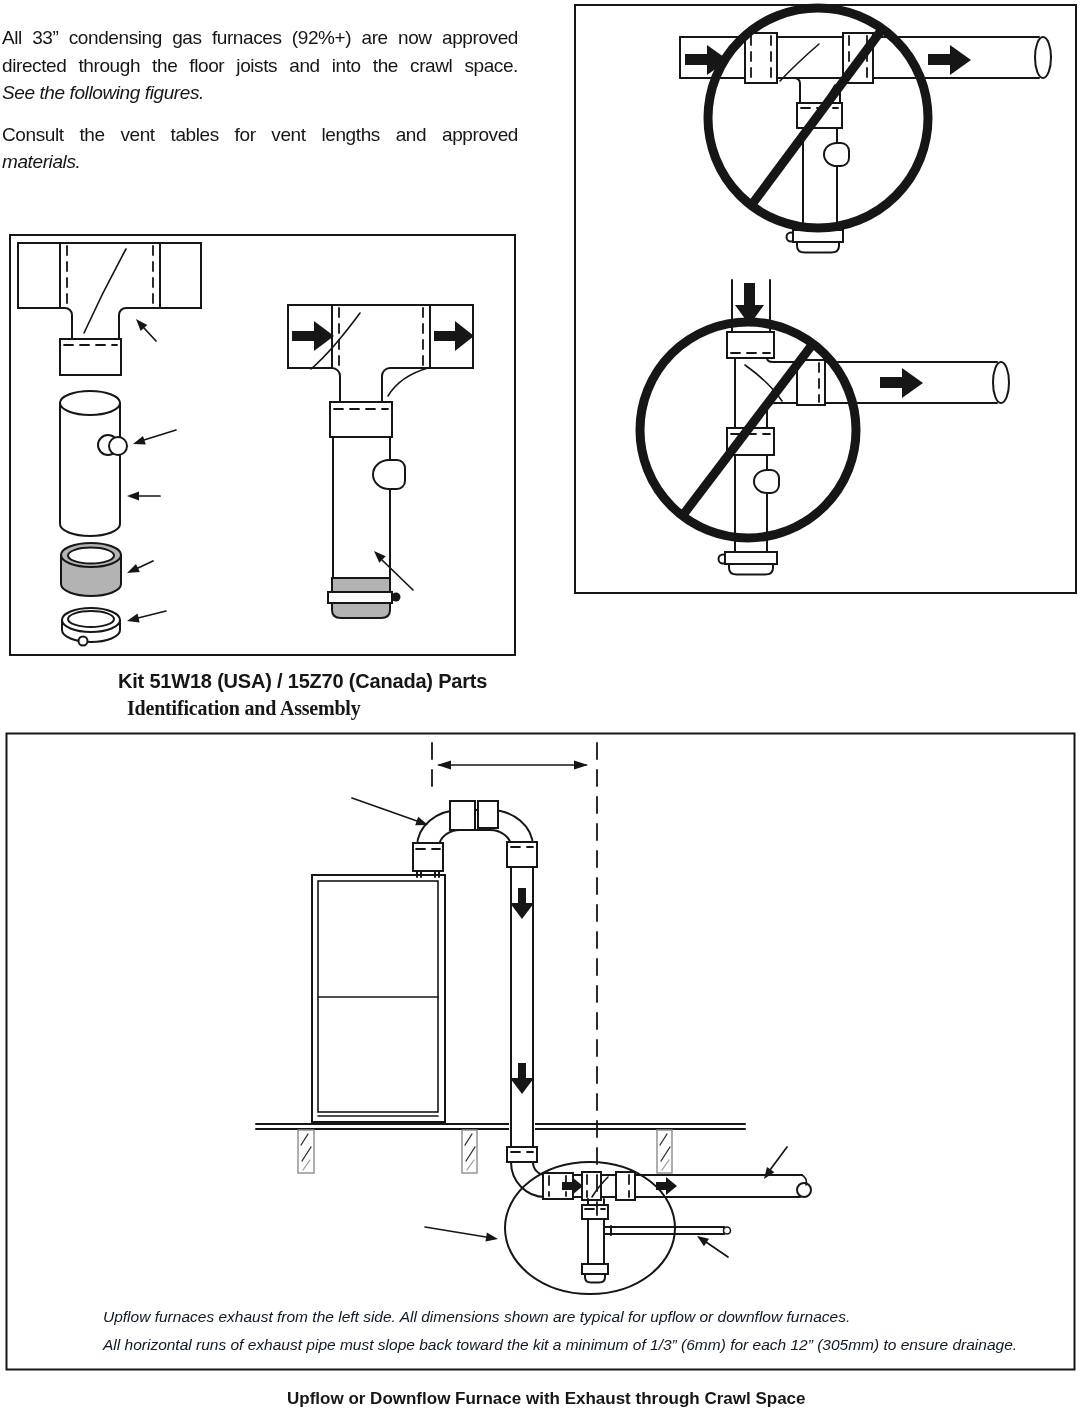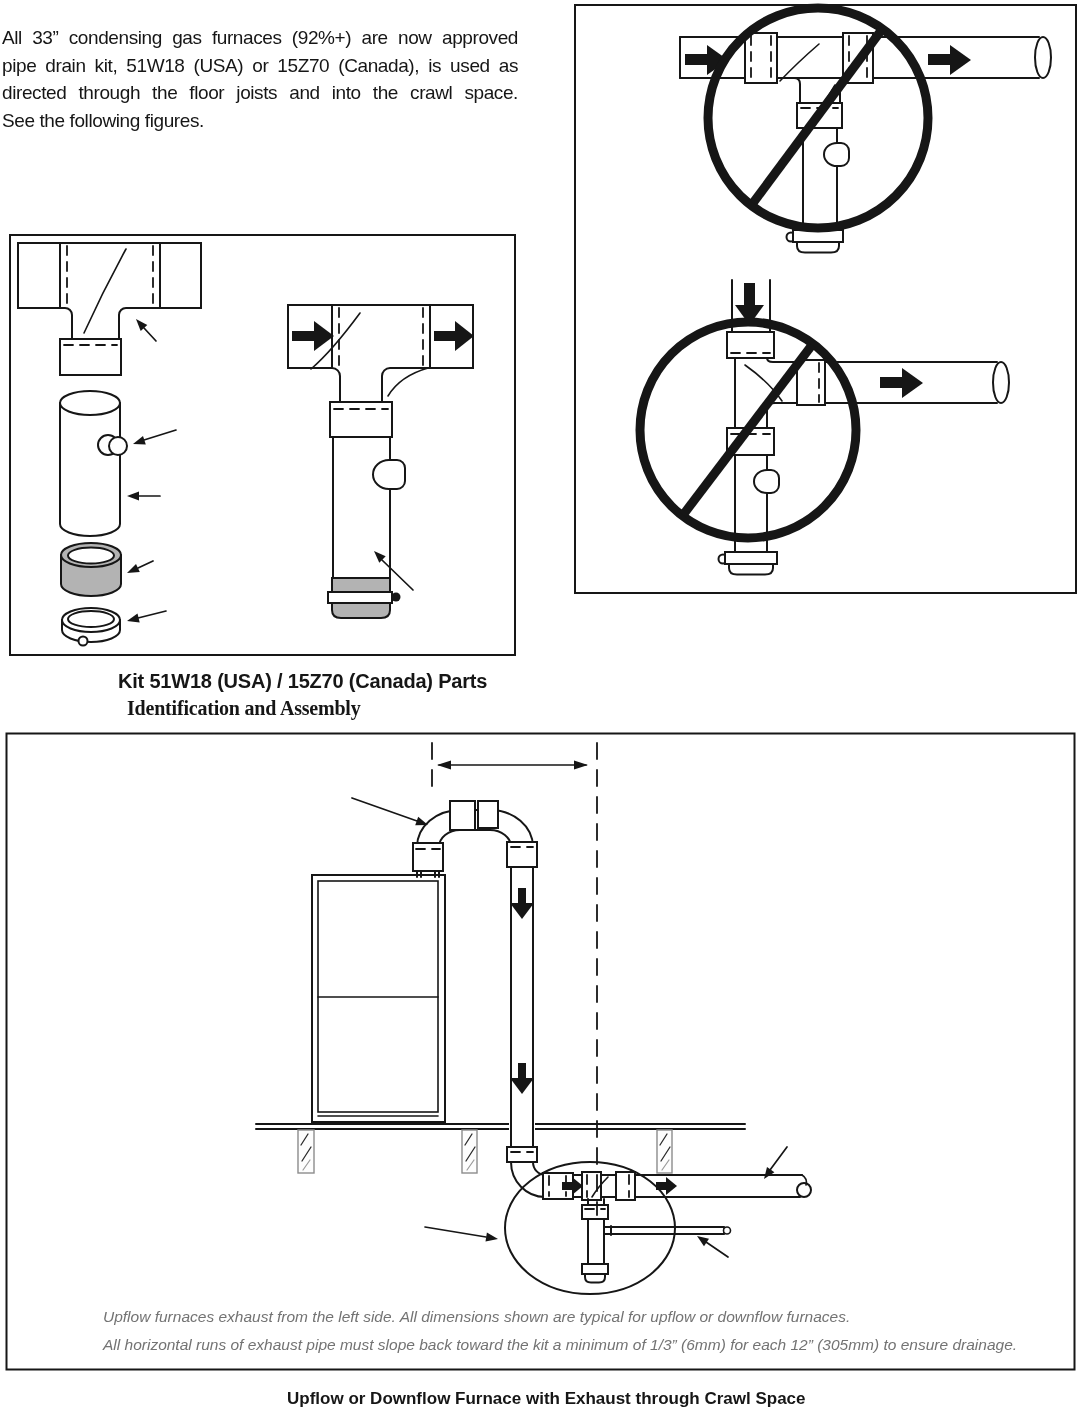--- a/index.html
+++ b/index.html
@@ -1,26 +1,26 @@
 <!DOCTYPE html>
 <html><head>
 <meta charset="utf-8">
 <style>
   html,body{margin:0;padding:0;background:#fff;}
   .page{position:relative;width:1081px;height:1413px;background:#fff;overflow:hidden;
         font-family:"Liberation Sans","DejaVu Sans",sans-serif;color:#161616;padding-left:28px;}
   .body-text{position:absolute;left:2px;top:24px;width:516px;font-size:19px;
              line-height:27.5px;letter-spacing:-0.4px;color:#161616;}
   .jl{text-align:justify;text-align-last:justify;}
-  .jend{text-align:left;}
+  .jend{text-align:left;font-style:italic;}
   .para2{margin-top:14px;}
   .kcap{position:absolute;font-weight:bold;font-size:20px;letter-spacing:-0.2px;white-space:nowrap;}
   .kcap1{left:118px;top:670px;text-align:right;}
   .kcap2{left:127px;top:697px;font-family:Liberation Serif, serif;}
-  .note{position:absolute;font-style:italic;font-size:15.5px;white-space:nowrap;color:#737373;}
+  .note{position:absolute;font-style:italic;font-size:15.5px;white-space:nowrap;color:#0f172a;}
   .note1{left:103px;top:1308px;}
   .note2{left:103px;top:1336px;}
   .bcap{position:absolute;left:287px;top:1389px;font-weight:bold;font-size:17px;white-space:nowrap;}
   .fig{position:absolute;}
   .fig-kit{left:8px;top:233px;}
   .fig-no{left:573px;top:3px;}
   .fig-crawl{left:4px;top:731px;}
   svg{display:block;}
   svg *{stroke:#161616;fill:none;stroke-width:2;stroke-linecap:round;}
   svg .wf{fill:#fff;}
@@ -37,23 +37,26 @@
   svg .mask{fill:#fff;stroke:none;}
 </style>
 </head>
 <body>
 
 <div class="page">
 
   <div class="body-text">
     <div>
       <div class="jl">All 33” condensing gas furnaces (92%+) are now approved</div>
-      <div class="jl">pipe drain kit, 51W18 (USA) or 15Z70 (Canada), is used as</div>
       <div class="jl">directed through the floor joists and into the crawl space.</div>
       <div class="jend">See the following figures.</div>
+    </div>
+    <div class="para2">
+      <div class="jl">Consult the vent tables for vent lengths and approved</div>
+      <div class="jend">materials.</div>
     </div>
   </div>
 
   <div class="fig fig-kit">
     <svg width="509" height="424" viewBox="0 0 509 424">
       <rect class="wf" x="2" y="2" width="505" height="420" stroke-width="4"></rect>
 
       <g>
         <path class="wf" d="M10,10 H193 V75 H118 A7,7 0 0 0 111,82 V106 H64 V82 A7,7 0 0 0 57,75 H10 Z"></path>
         <line x1="52" y1="10" x2="52" y2="75"></line>

